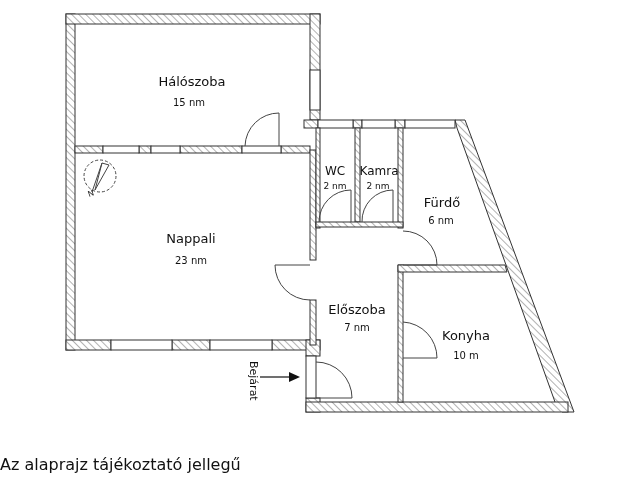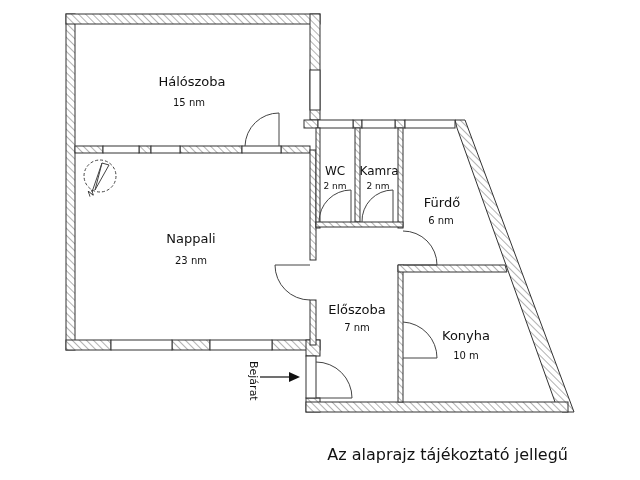--- a/index.html
+++ b/index.html
@@ -1,20 +1,20 @@
 <!DOCTYPE html>
 <html><head>
 <meta charset="utf-8">
 <style>
   html, body { margin: 0; padding: 0; background: #ffffff; }
   body { width: 640px; height: 480px; position: relative; overflow: hidden;
          font-family: "DejaVu Sans", sans-serif; }
   #plan { position: absolute; left: 0; top: 0; }
   .room-label { font-family: "DejaVu Sans", sans-serif; fill: #111; }
-  .caption { position: absolute; left: 0; width: 568px; top: 445px; text-align: right;
+  .caption { position: absolute; left: 0; width: 568px; top: 455px; text-align: left;
              font-size: 16px; color: #111; font-family: "DejaVu Sans", sans-serif; }
 </style>
 </head>
 <body>
 
 <svg id="plan" width="640" height="450" viewBox="0 0 640 450" xmlns="http://www.w3.org/2000/svg">
   <defs>
     <pattern id="hatch" patternUnits="userSpaceOnUse" width="5" height="5" patternTransform="rotate(-45)">
       <rect width="5" height="5" fill="#ffffff"></rect>
       <line x1="0" y1="0" x2="0" y2="5" stroke="#666" stroke-width="1"></line>

